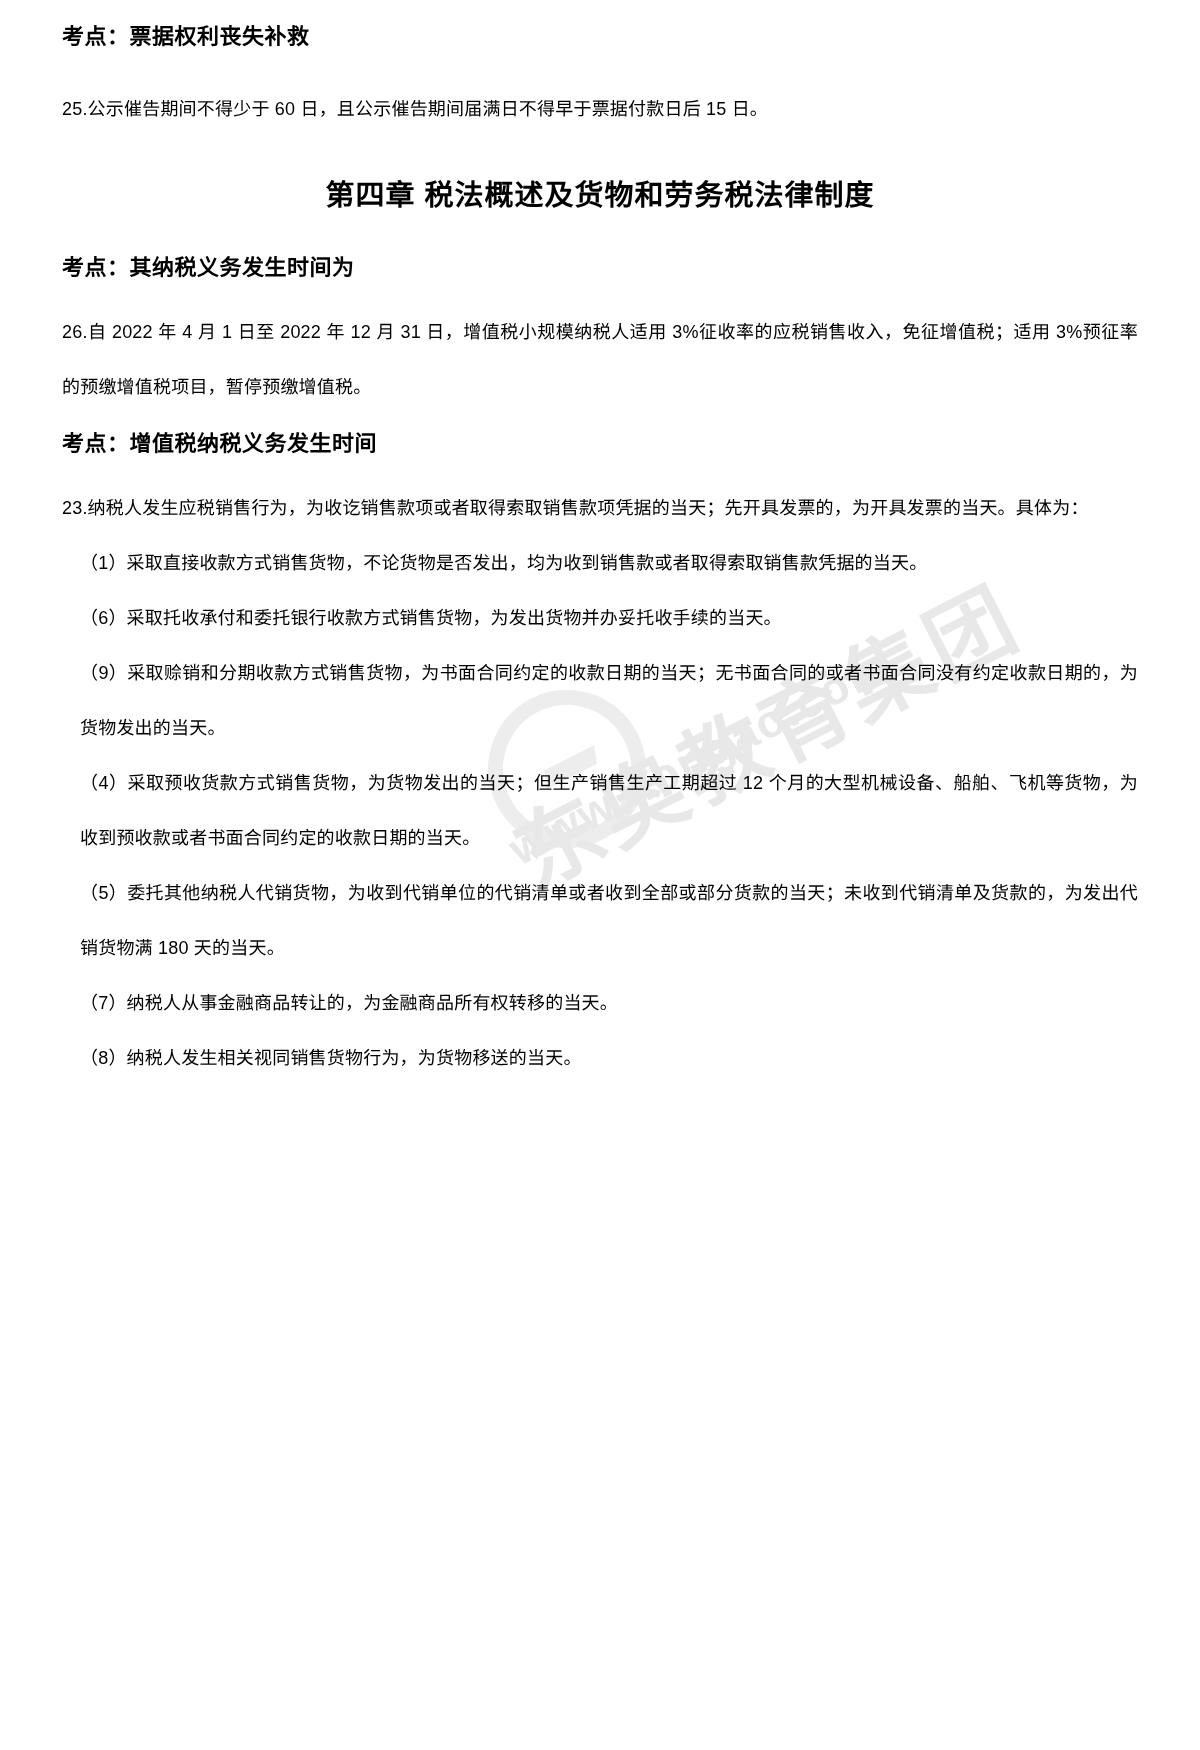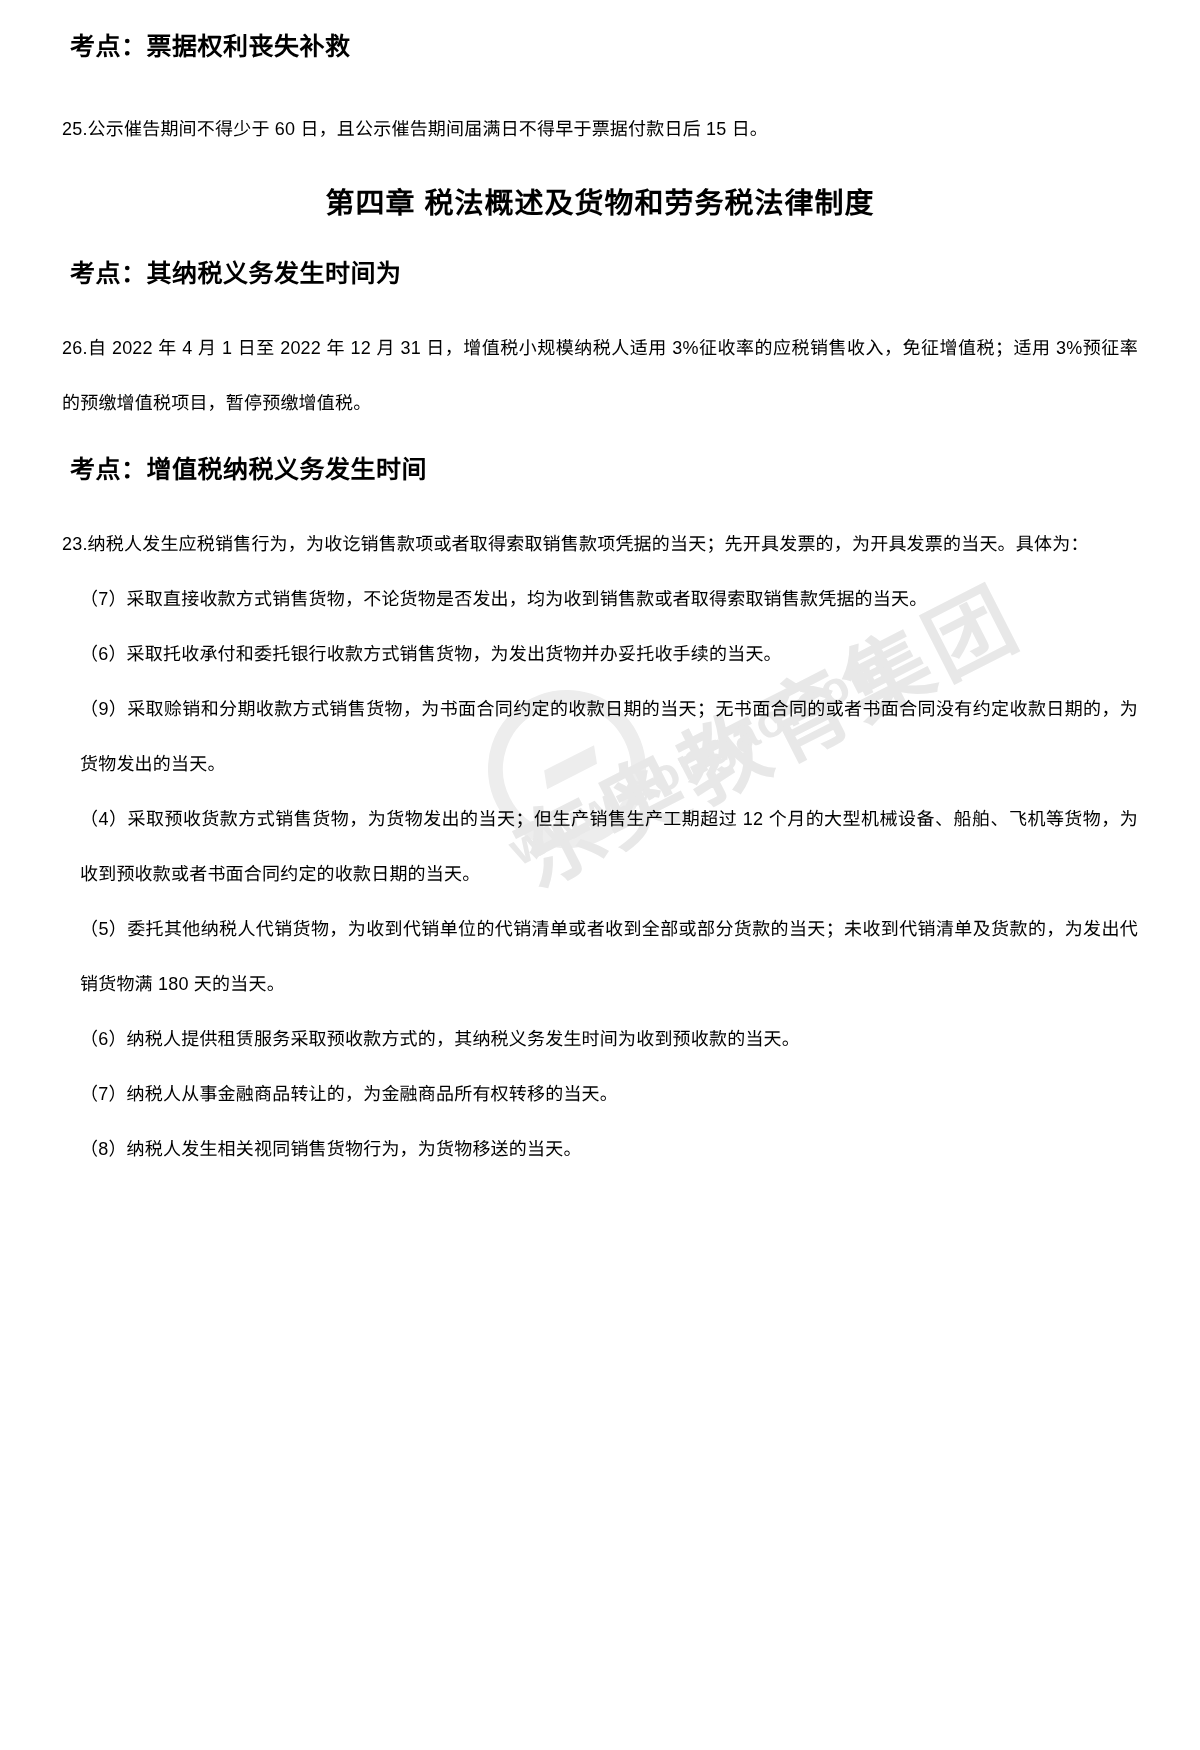--- a/index.html
+++ b/index.html
@@ -77,44 +77,44 @@
     transform: skewX(-18deg);
   }
   
   .content {
     position: relative;
     z-index: 2;
     padding: 0 62px;
     box-sizing: border-box;
   }
   .kaodian {
-    font-size: 25px;
+    font-size: 22px;
     font-weight: 700;
     letter-spacing: 0.5px;
-    margin: 8px;
+    margin: 0;
     line-height: 1.35;
   }
   .para {
     font-size: 18px;
     font-weight: 400;
     line-height: 55px;
     margin: 0;
     text-align: justify;
     text-justify: inter-ideograph;
     letter-spacing: 0.2px;
   }
   .para-indent {
     text-indent: 0;
     padding-left: 18px;
   }
   .chapter-title {
     font-size: 29px;
     font-weight: 700;
     text-align: center;
-    margin: 0;
+    margin: 12px;
     line-height: 1.4;
     letter-spacing: 1px;
   }
   .sp-1 { height: 30px; }
   .sp-2 { height: 22px; }
   .sp-3 { height: 26px; }
   .sp-5 { height: 14px; }
   .top-pad { height: 22px; }
 </style>
 </head>
@@ -144,23 +144,22 @@
     <div class="sp-2"></div>
 
     <p class="para">26.自 2022 年 4 月 1 日至 2022 年 12 月 31 日，增值税小规模纳税人适用 3%征收率的应税销售收入，免征增值税；适用 3%预征率的预缴增值税项目，暂停预缴增值税。</p>
     <div class="sp-5"></div>
 
     <p class="kaodian">考点：增值税纳税义务发生时间</p>
     <div class="sp-2"></div>
 
     <p class="para">23.纳税人发生应税销售行为，为收讫销售款项或者取得索取销售款项凭据的当天；先开具发票的，为开具发票的当天。具体为：</p>
 
-    <p class="para para-indent">（7）采取直接收款方式销售货物，不论货物是否发出，均为收到销售款或者取得索取销售款凭据的当天。</p>
+    <p class="para para-indent">（1）采取直接收款方式销售货物，不论货物是否发出，均为收到销售款或者取得索取销售款凭据的当天。</p>
     <p class="para para-indent">（6）采取托收承付和委托银行收款方式销售货物，为发出货物并办妥托收手续的当天。</p>
     <p class="para para-indent">（9）采取赊销和分期收款方式销售货物，为书面合同约定的收款日期的当天；无书面合同的或者书面合同没有约定收款日期的，为货物发出的当天。</p>
     <p class="para para-indent">（4）采取预收货款方式销售货物，为货物发出的当天；但生产销售生产工期超过 12 个月的大型机械设备、船舶、飞机等货物，为收到预收款或者书面合同约定的收款日期的当天。</p>
     <p class="para para-indent">（5）委托其他纳税人代销货物，为收到代销单位的代销清单或者收到全部或部分货款的当天；未收到代销清单及货款的，为发出代销货物满 180 天的当天。</p>
-    <p class="para para-indent">（6）纳税人提供租赁服务采取预收款方式的，其纳税义务发生时间为收到预收款的当天。</p>
     <p class="para para-indent">（7）纳税人从事金融商品转让的，为金融商品所有权转移的当天。</p>
     <p class="para para-indent">（8）纳税人发生相关视同销售货物行为，为货物移送的当天。</p>
   </div>
 
 </div>
 
 </body></html>

